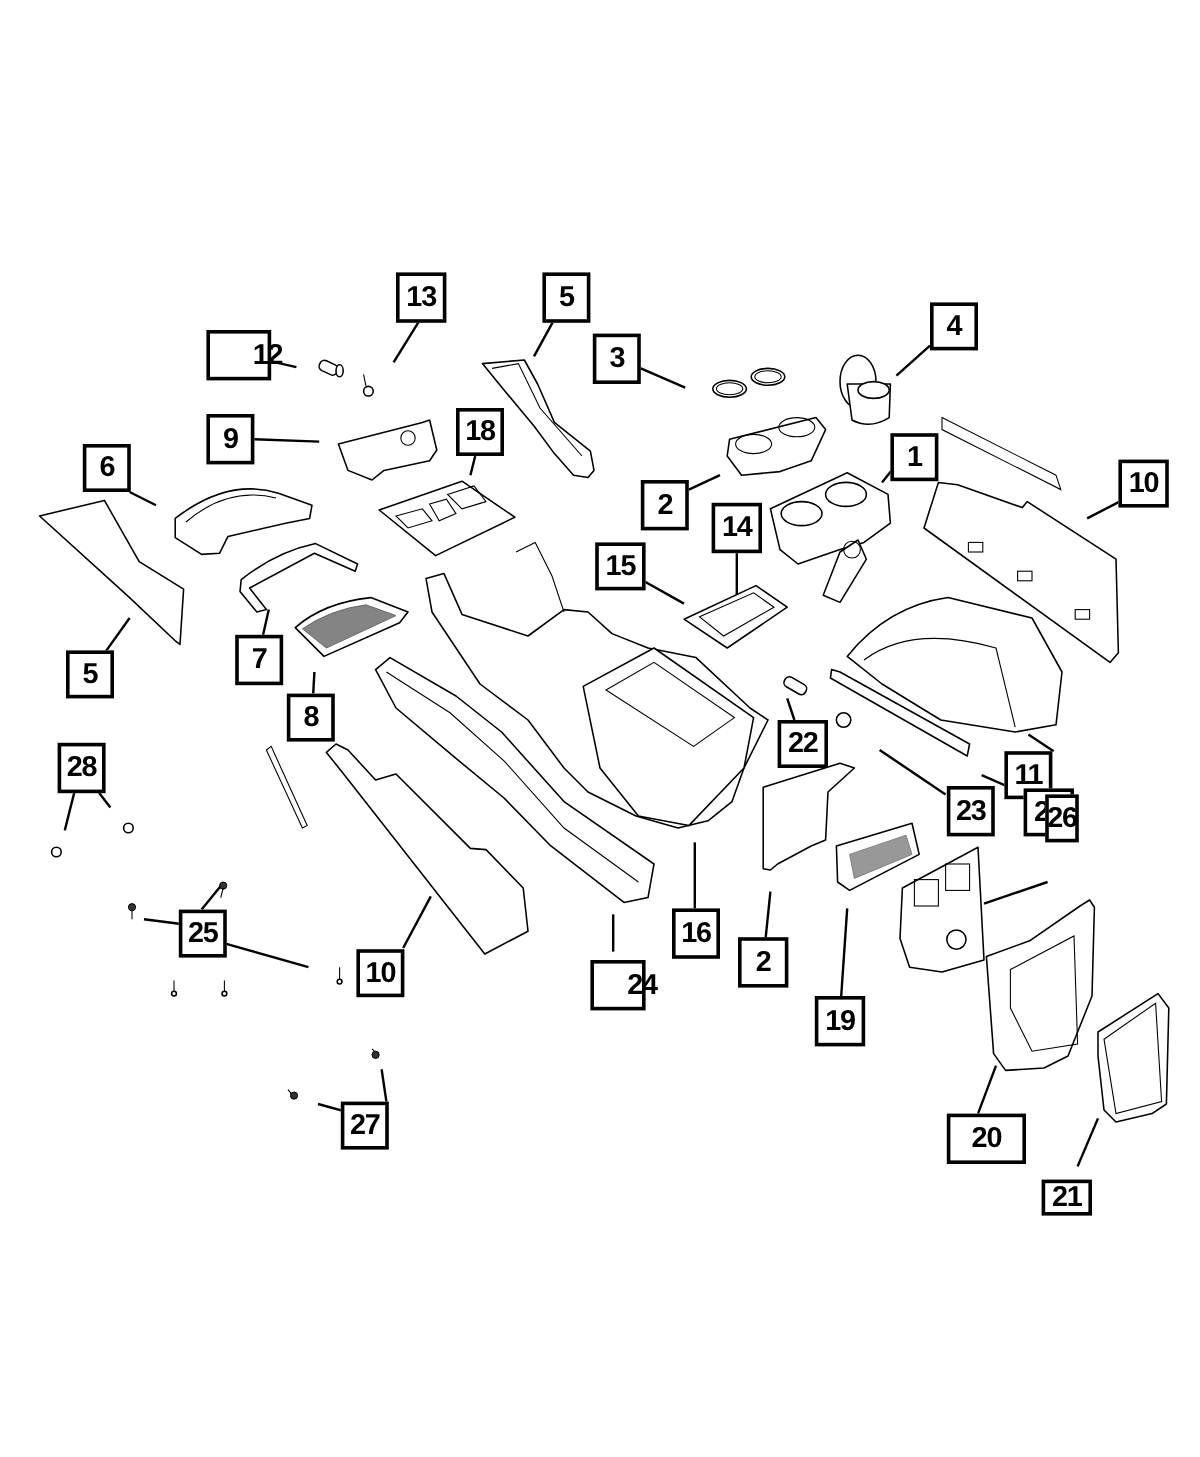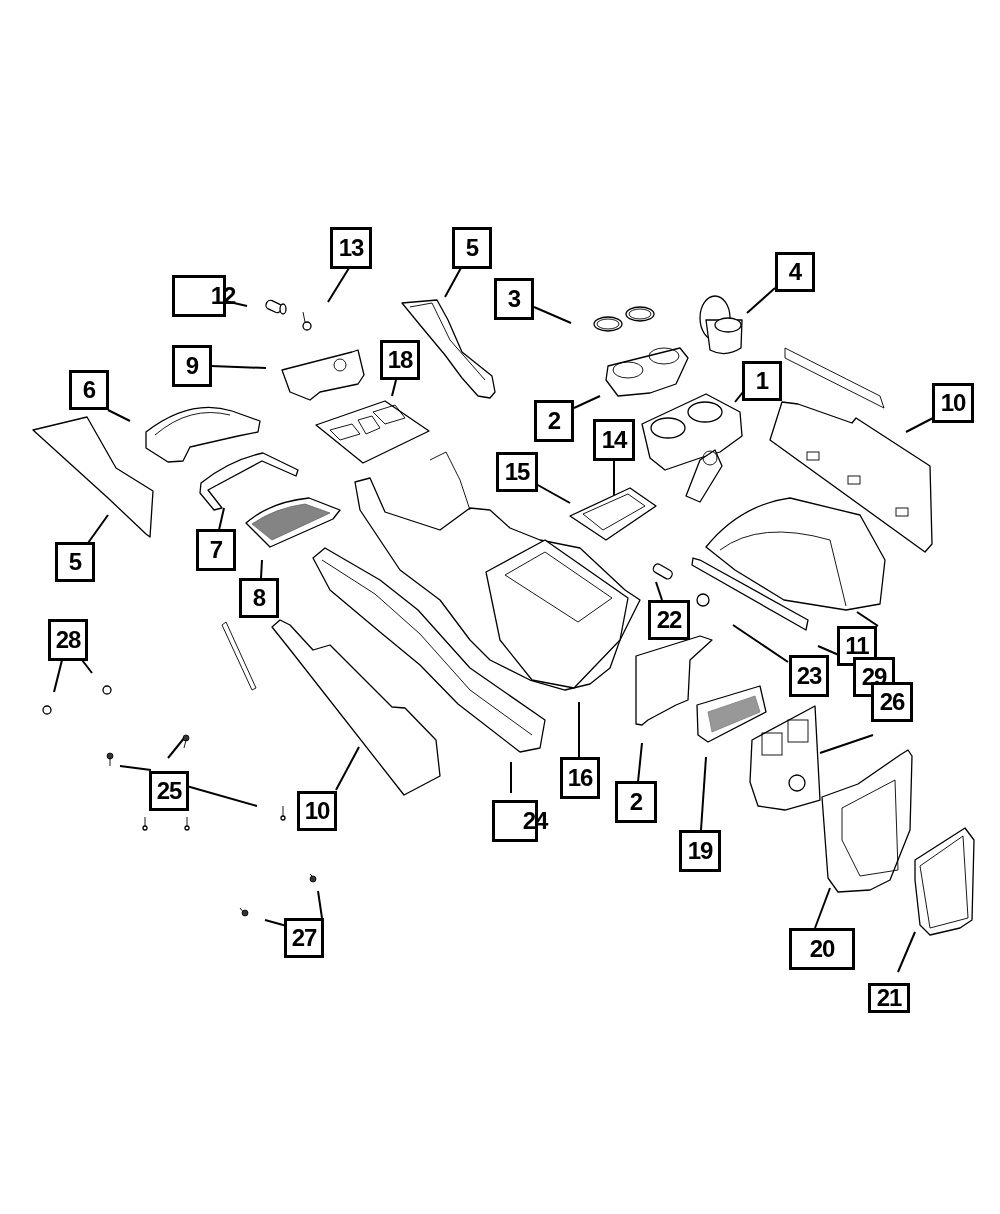--- a/index.html
+++ b/index.html
@@ -218,23 +218,23 @@
   <div class="callout" style="left:593px;top:419px;width:42px;height:42px;">14</div>
   <div class="callout" style="left:496px;top:452px;width:42px;height:40px;">15</div>
   <div class="callout" style="left:55px;top:542px;width:40px;height:40px;">5</div>
   <div class="callout" style="left:196px;top:529px;width:40px;height:42px;">7</div>
   <div class="callout" style="left:239px;top:578px;width:40px;height:40px;">8</div>
   <div class="callout" style="left:648px;top:600px;width:42px;height:40px;">22</div>
   <div class="callout" style="left:837px;top:626px;width:40px;height:40px;">11</div>
   <div class="callout" style="left:789px;top:655px;width:40px;height:42px;">23</div>
   <div class="callout" style="left:853px;top:657px;width:42px;height:40px;">29</div>
   <div class="callout" style="left:48px;top:619px;width:40px;height:42px;">28</div>
-  <div class="callout" style="left:871px;top:682px;width:42px;height:40px;">26</div>
+  <div class="callout" style="left:871px;top:662px;width:28px;height:40px;">26</div>
   <div class="callout" style="left:560px;top:757px;width:40px;height:42px;">16</div>
   <div class="callout" style="left:615px;top:781px;width:42px;height:42px;">2</div>
-  <div class="callout" style="left:149px;top:758px;width:40px;height:40px;margin-top:13px;">25</div>
+  <div class="callout" style="left:149px;top:758px;width:40px;height:40px;">25</div>
   <div class="callout" style="left:297px;top:791px;width:40px;height:40px;">10</div>
   <div class="callout" style="left:492px;top:800px;width:36px;height:42px;padding-left:40px;">24</div>
   <div class="callout" style="left:679px;top:830px;width:42px;height:42px;">19</div>
   <div class="callout" style="left:789px;top:928px;width:66px;height:42px;">20</div>
   <div class="callout" style="left:284px;top:918px;width:40px;height:40px;">27</div>
   <div class="callout" style="left:868px;top:983px;width:42px;height:30px;">21</div>
 </div>
 
 </body></html>

